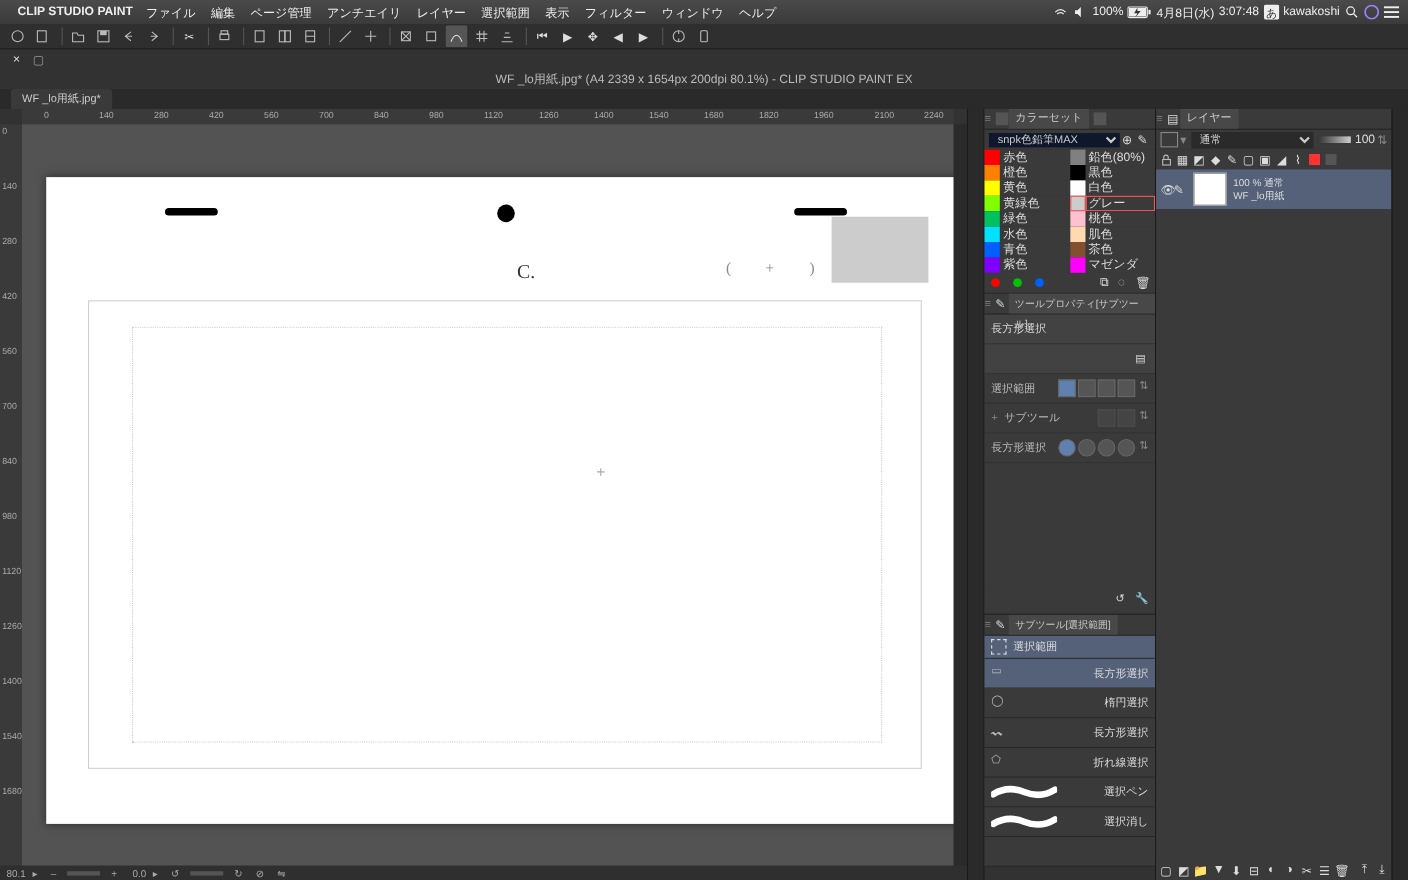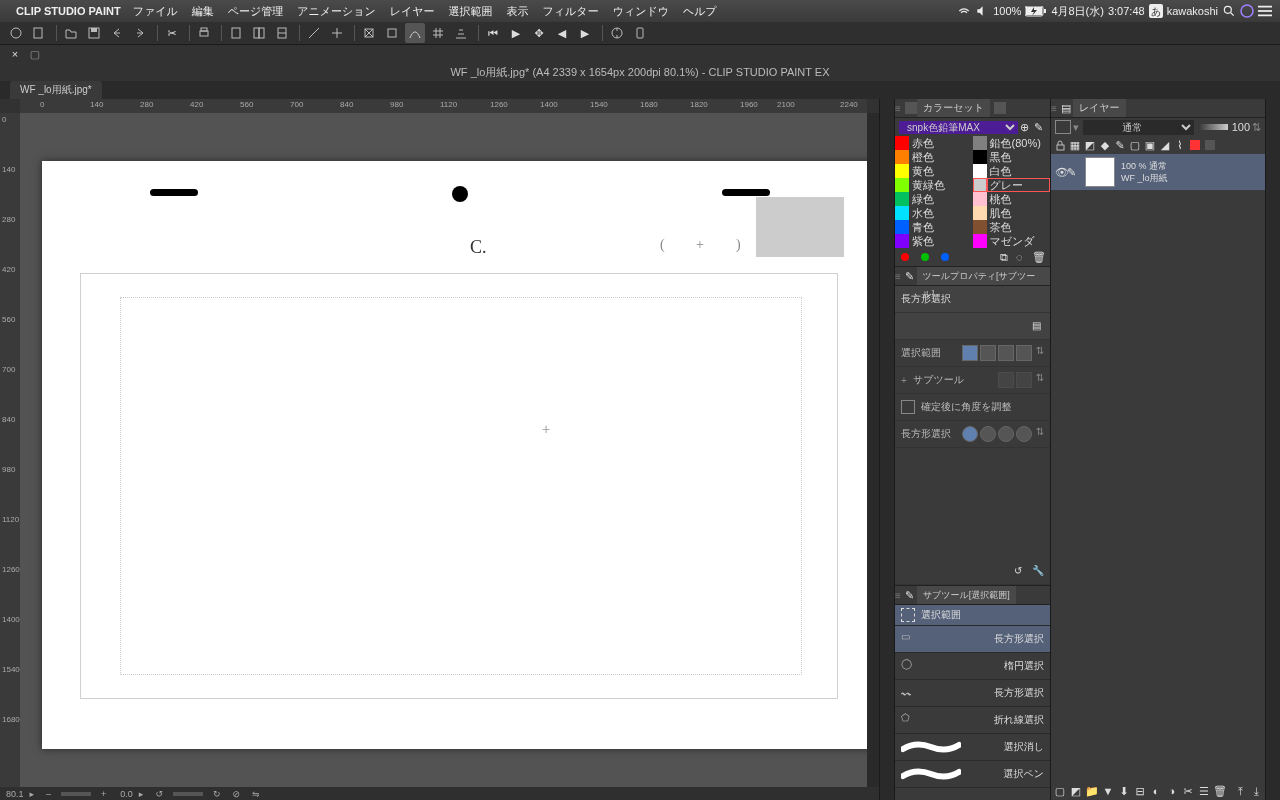--- a/index.html
+++ b/index.html
@@ -29,37 +29,37 @@
 .canvas{position:absolute;top:48px;left:22px;width:832px;height:588px;background:#fff;box-shadow:0 0 8px rgba(0,0,0,.5)}
 .scrollbar-v{position:absolute;right:0;top:14px;width:12px;bottom:14px;background:#2a2a2a}
 .statusbar{position:absolute;bottom:0;left:0;right:0;height:14px;background:#2f2f2f;display:flex;align-items:center;padding:0 6px;font-size:9px;color:#aaa}
 .right-panels{width:380px;background:#323232;display:flex}
 .col1{width:155px;border-left:1px solid #1a1a1a}
 .col2{flex:1;border-left:1px solid #1a1a1a}
 .panel{border-bottom:1px solid #222}
 .panel-tab-row{height:18px;background:#3a3a3a;display:flex;align-items:center;border-bottom:1px solid #222}
 .panel-tab{padding:0 6px;height:18px;line-height:18px;font-size:10px;color:#ccc;background:#484848}
 .color-set-bar{height:18px;background:#3a3a3a;display:flex;align-items:center;padding:0 4px}
-.color-set-select{flex:1;background:#4c1d95;color:#ccc;font-size:10px;padding:0 4px;border:none}
+.color-set-select{flex:1;background:#0f172a;color:#ccc;font-size:10px;padding:0 4px;border:none}
 .color-grid{}
 .color-row{display:flex;height:14px}
 .color-swatch{width:14px;height:14px}
 .color-label{padding-left:3px;flex:1;background:#3a3a3a;height:14px;line-height:14px}
 .color-selected{outline:1px solid #f55;outline-offset:-1px}
 .indicator-row{height:18px;background:#3a3a3a;display:flex;align-items:center;padding:0 6px}
 .ind-dot{width:8px;height:8px;border-radius:50%;margin-right:12px}
 .prop-row{display:flex;align-items:center;padding:3px 6px;font-size:10px;background:#3a3a3a;border-bottom:1px solid #333;min-height:20px}
 .prop-label{flex:1;color:#bbb}
 .prop-icons{display:flex;gap:2px}
 .prop-icon{width:14px;height:14px;background:#555;border:1px solid #666}
 .subtool-item{height:26px;display:flex;align-items:center;padding:0 6px;font-size:10px;color:#ddd;border-bottom:1px solid #2a2a2a;background:#3a3a3a;justify-content:flex-end}
 .subtool-item.sel{background:#546179}
 .subtool-icon{width:16px;height:16px;margin-right:auto}
 .layer-header-row{height:18px;background:#3a3a3a;display:flex;align-items:center;padding:0 4px}
-.layer-blend{flex:1;background:#2a2a2a;color:#ccc;font-size:10px;padding:1px 4px;border:none;text-align:center}
+.layer-blend{flex:1;background:#2a2a2a;color:#ccc;font-size:10px;padding:1px 4px;border:none;}
 .layer-icon-row{height:18px;background:#3a3a3a;display:flex;align-items:center;padding:0 2px;gap:1px}
 .layer-icon-btn{width:14px;height:14px;display:inline-flex;align-items:center;justify-content:center}
 .layer-item{display:flex;align-items:center;background:#546179;height:36px;padding:0 4px}
 .layer-thumb{width:28px;height:28px;background:#fff;border:1px solid #888;margin:0 6px}
 .layer-info{font-size:9px;color:#ddd;line-height:12px}
 .bottom-icon-row{height:18px;background:#3a3a3a;display:flex;align-items:center;padding:0 2px;gap:2px;margin-top:auto}
 .menu-strip{width:14px;background:#2a2a2a;border-left:1px solid #1a1a1a}
 .tiny-icon{width:12px;height:12px;display:inline-block}
 .canvas-mark{position:absolute;background:#000}
 .canvas-frame{position:absolute;border:1px solid #d0d0d0}
@@ -67,21 +67,21 @@
 </style>
 </head>
 <body>
 
 <div class="menubar">
   <span class="apple"></span>
   <span class="app-name">CLIP STUDIO PAINT</span>
   <span class="menu-item">ファイル</span>
   <span class="menu-item">編集</span>
   <span class="menu-item">ページ管理</span>
-  <span class="menu-item">アニメーション</span>
+  <span class="menu-item">アンチエイリ</span>
   <span class="menu-item">レイヤー</span>
   <span class="menu-item">選択範囲</span>
   <span class="menu-item">表示</span>
   <span class="menu-item">フィルター</span>
   <span class="menu-item">ウィンドウ</span>
   <span class="menu-item">ヘルプ</span>
   <span class="spacer"></span>
   <span class="right-item">
       <svg width="14" height="14" viewBox="0 0 24 24" fill="none" stroke="#eee" stroke-width="2">
         <path d="M4 12c5-5 11-5 16 0M7 15c3-3 7-3 10 0M12 19h0"></path>
@@ -270,21 +270,21 @@
         <span style="left: 270px;">700</span>
         <span style="left: 320px;">840</span>
         <span style="left: 370px;">980</span>
         <span style="left: 420px;">1120</span>
         <span style="left: 470px;">1260</span>
         <span style="left: 520px;">1400</span>
         <span style="left: 570px;">1540</span>
         <span style="left: 620px;">1680</span>
         <span style="left: 670px;">1820</span>
         <span style="left: 720px;">1960</span>
-        <span style="left: 757px; text-align: right;">2100</span>
+        <span style="left: 775px; text-align: right;">2100</span>
         <span style="left: 820px;">2240</span>
       </div>
     <div class="ruler-v" id="ruler-v">
         <span style="top: 2px;">0</span>
         <span style="top: 52px;">140</span>
         <span style="top: 102px;">280</span>
         <span style="top: 152px;">420</span>
         <span style="top: 202px;">560</span>
         <span style="top: 252px;">700</span>
         <span style="top: 302px;">840</span>
@@ -433,24 +433,20 @@
         <div class="prop-row">
           <span style="width:12px;color:#888">+</span>
           <span class="prop-label">サブツール</span>
           <span class="prop-icons">
             <span class="prop-icon" style="opacity:.4"></span>
             <span class="prop-icon" style="opacity:.4"></span>
             <span style="color:#888;margin-left:2px">⇅</span>
           </span>
         </div>
         <div class="prop-row">
-          <span style="width:12px;height:12px;border:1px solid #888;margin-right:6px"></span>
-          <span class="prop-label">確定後に角度を調整</span>
-        </div>
-        <div class="prop-row">
           <span class="prop-label">長方形選択</span>
           <span class="prop-icons">
             <span class="prop-icon" style="background:#6080b0;border-radius:50%"></span>
             <span class="prop-icon" style="border-radius:50%"></span>
             <span class="prop-icon" style="border-radius:50%"></span>
             <span class="prop-icon" style="border-radius:50%"></span>
             <span style="color:#888;margin-left:2px">⇅</span>
           </span>
         </div>
         <div style="height:110px;background:#3a3a3a"></div>
@@ -484,27 +480,27 @@
               <span>長方形選択</span>
             </div>
             <div class="subtool-item">
               <span class="subtool-icon" style="color:#bbb">⬠</span>
               <span>折れ線選択</span>
             </div>
             <div class="subtool-item">
               <span class="subtool-icon"><svg width="60" height="14">
                   <path d="M2 10 Q15 2 30 8 T58 6" stroke="#fff" stroke-width="6" fill="none" stroke-linecap="round"></path>
                 </svg></span>
-              <span>選択消し</span>
+              <span>選択ペン</span>
             </div>
             <div class="subtool-item">
               <span class="subtool-icon"><svg width="60" height="14">
                   <path d="M2 10 Q15 2 30 8 T58 6" stroke="#fff" stroke-width="6" fill="none" stroke-linecap="round"></path>
                 </svg></span>
-              <span>選択ペン</span>
+              <span>選択消し</span>
             </div>
             <div class="subtool-item"></div>
           </div>
 
       </div>
     </div>
 
     <div class="col2" style="display:flex;flex-direction:column">
 
       <div class="panel" style="flex:1;display:flex;flex-direction:column">

